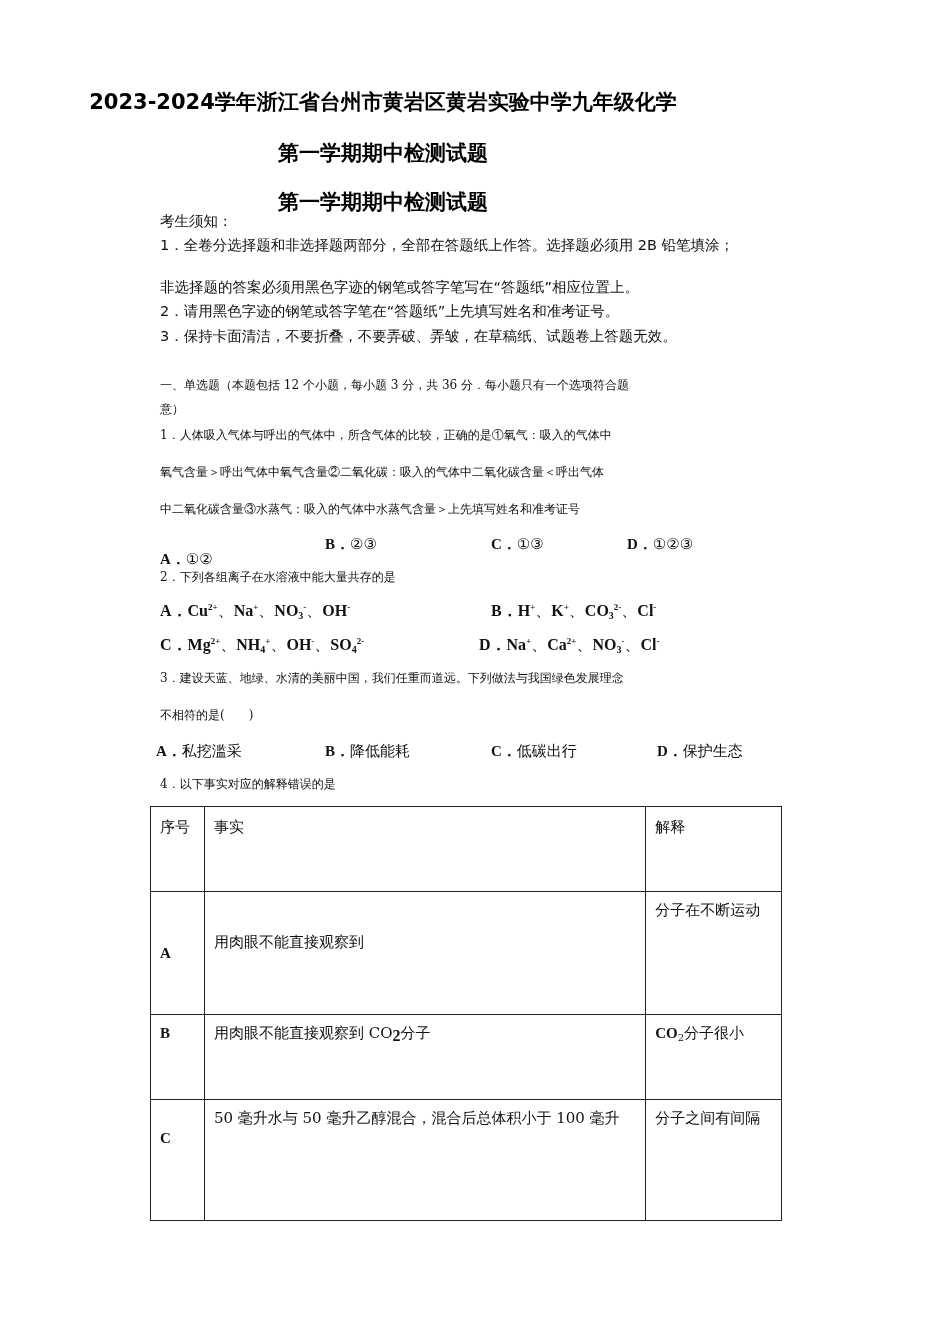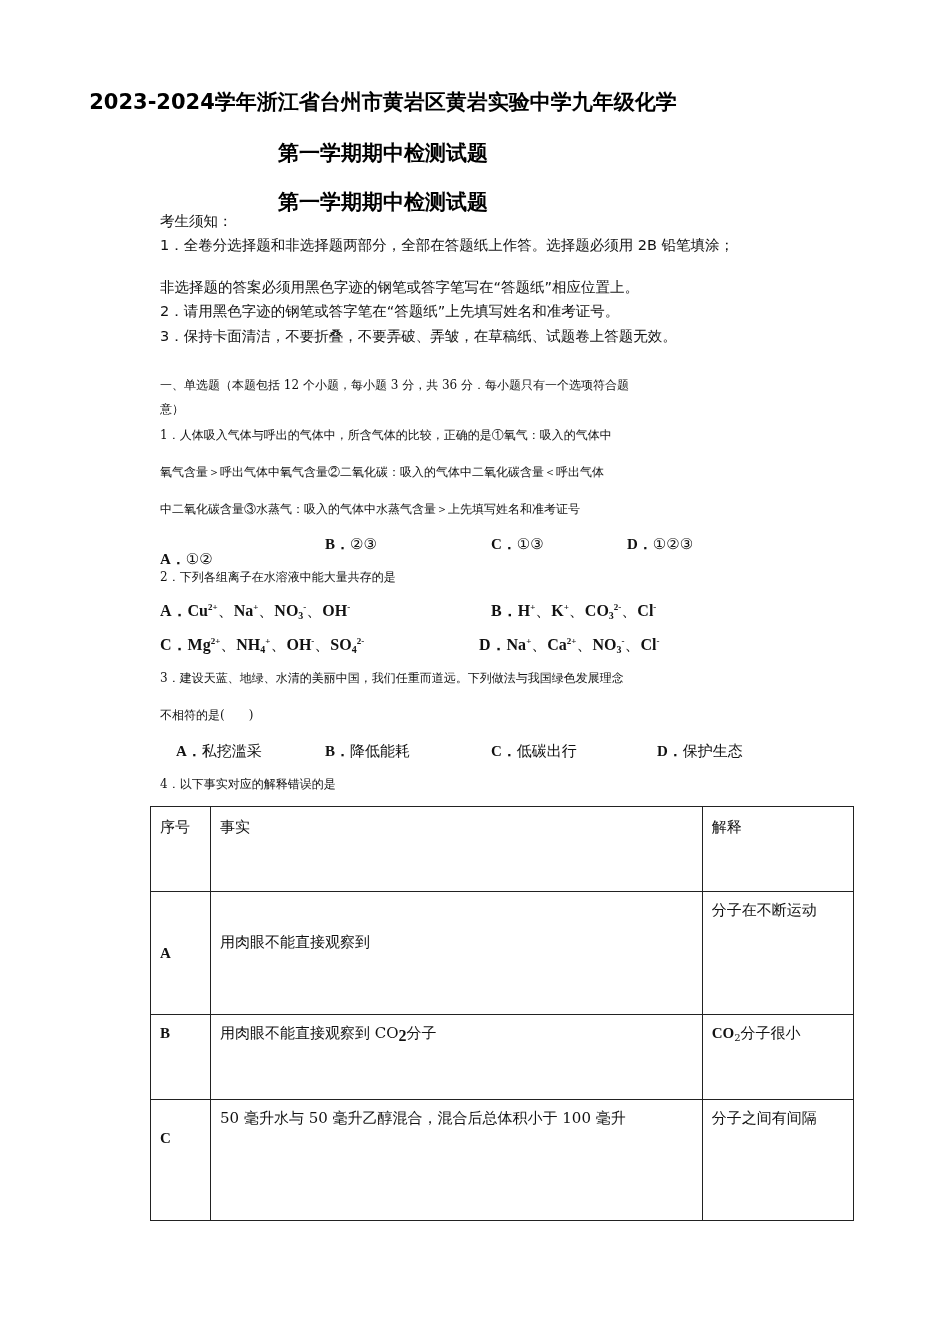--- a/index.html
+++ b/index.html
@@ -12,21 +12,21 @@
   .t2 { top: 139px; }
   .t3 { top: 188px; }
   .line { position: absolute; left: 160px; font-size: 12px; white-space: nowrap; color: #111; }
   .notice { font-family: "DejaVu Sans", "Liberation Sans", sans-serif; font-size: 14.5px; }
   .opt { position: absolute; font-size: 15px; white-space: nowrap; }
   .opt .lab { font-family: "Liberation Serif", serif; font-weight: bold; }
   .chem { font-family: "Liberation Serif", serif; font-weight: bold; font-size: 16px; }
   sup { font-size: 9px; vertical-align: 6px; line-height: 0; }
   sub { font-size: 10px; vertical-align: -3px; line-height: 0; }
   table.facts { position: absolute; left: 150px; top: 806px; border-collapse: collapse;
-                width: 704px; font-size: 15px; }
+                width: 632px; font-size: 15px; }
   table.facts td { border: 1.5px solid #222; vertical-align: top; padding: 0; }
   .cellpad { padding: 12px 8px 0 9px; line-height: 37px; }
   .idx { font-family: "Liberation Serif", serif; font-weight: bold; }
   .row-mid td.c0 { vertical-align: middle; }
 </style>
 </head>
 <body>
 
 <div class="title t1">2023-2024学年浙江省台州市黄岩区黄岩实验中学九年级化学</div>
 <div class="title t2">第一学期期中检测试题</div>
@@ -50,21 +50,21 @@
 <div class="opt" style="left:627px; top:535px;"><span class="lab">D．</span><span>①②③</span></div>
 
 <div class="line" style="top:569px;">2．下列各组离子在水溶液中能大量共存的是</div>
 <div class="opt chem" style="left:160px; top:601px;"><span class="lab">A．</span><span class="ions"><span>Cu<sup>2+</sup></span><span style="font-weight: normal;">、</span><span>Na<sup>+</sup></span><span style="font-weight: normal;">、</span><span>NO<sub>3</sub><sup>-</sup></span><span style="font-weight: normal;">、</span><span>OH<sup>-</sup></span></span></div>
 <div class="opt chem" style="left:491px; top:601px;"><span class="lab">B．</span><span class="ions"><span>H<sup>+</sup></span><span style="font-weight: normal;">、</span><span>K<sup>+</sup></span><span style="font-weight: normal;">、</span><span>CO<sub>3</sub><sup>2-</sup></span><span style="font-weight: normal;">、</span><span>Cl<sup>-</sup></span></span></div>
 <div class="opt chem" style="left:160px; top:635px;"><span class="lab">C．</span><span class="ions"><span>Mg<sup>2+</sup></span><span style="font-weight: normal;">、</span><span>NH<sub>4</sub><sup>+</sup></span><span style="font-weight: normal;">、</span><span>OH<sup>-</sup></span><span style="font-weight: normal;">、</span><span>SO<sub>4</sub><sup>2-</sup></span></span></div>
 <div class="opt chem" style="left:479px; top:635px;"><span class="lab">D．</span><span class="ions"><span>Na<sup>+</sup></span><span style="font-weight: normal;">、</span><span>Ca<sup>2+</sup></span><span style="font-weight: normal;">、</span><span>NO<sub>3</sub><sup>-</sup></span><span style="font-weight: normal;">、</span><span>Cl<sup>-</sup></span></span></div>
 
 <div class="line" style="top:670px;">3．建设天蓝、地绿、水清的美丽中国，我们任重而道远。下列做法与我国绿色发展理念</div>
 <div class="line" style="top:707px;">不相符的是(　　)</div>
-<div class="opt" style="left:176px; top:742px;"><span class="lab">A．</span><span>私挖滥采</span></div>
+<div class="opt" style="left:156px; top:742px;"><span class="lab">A．</span><span>私挖滥采</span></div>
 <div class="opt" style="left:325px; top:742px;"><span class="lab">B．</span><span>降低能耗</span></div>
 <div class="opt" style="left:491px; top:742px;"><span class="lab">C．</span><span>低碳出行</span></div>
 <div class="opt" style="left:657px; top:742px;"><span class="lab">D．</span><span>保护生态</span></div>
 
 <div class="line" style="top:776px;">4．以下事实对应的解释错误的是</div>
 
 <table class="facts">
   <colgroup>
     <col style="width:54px;">
     <col style="width:442px;">

